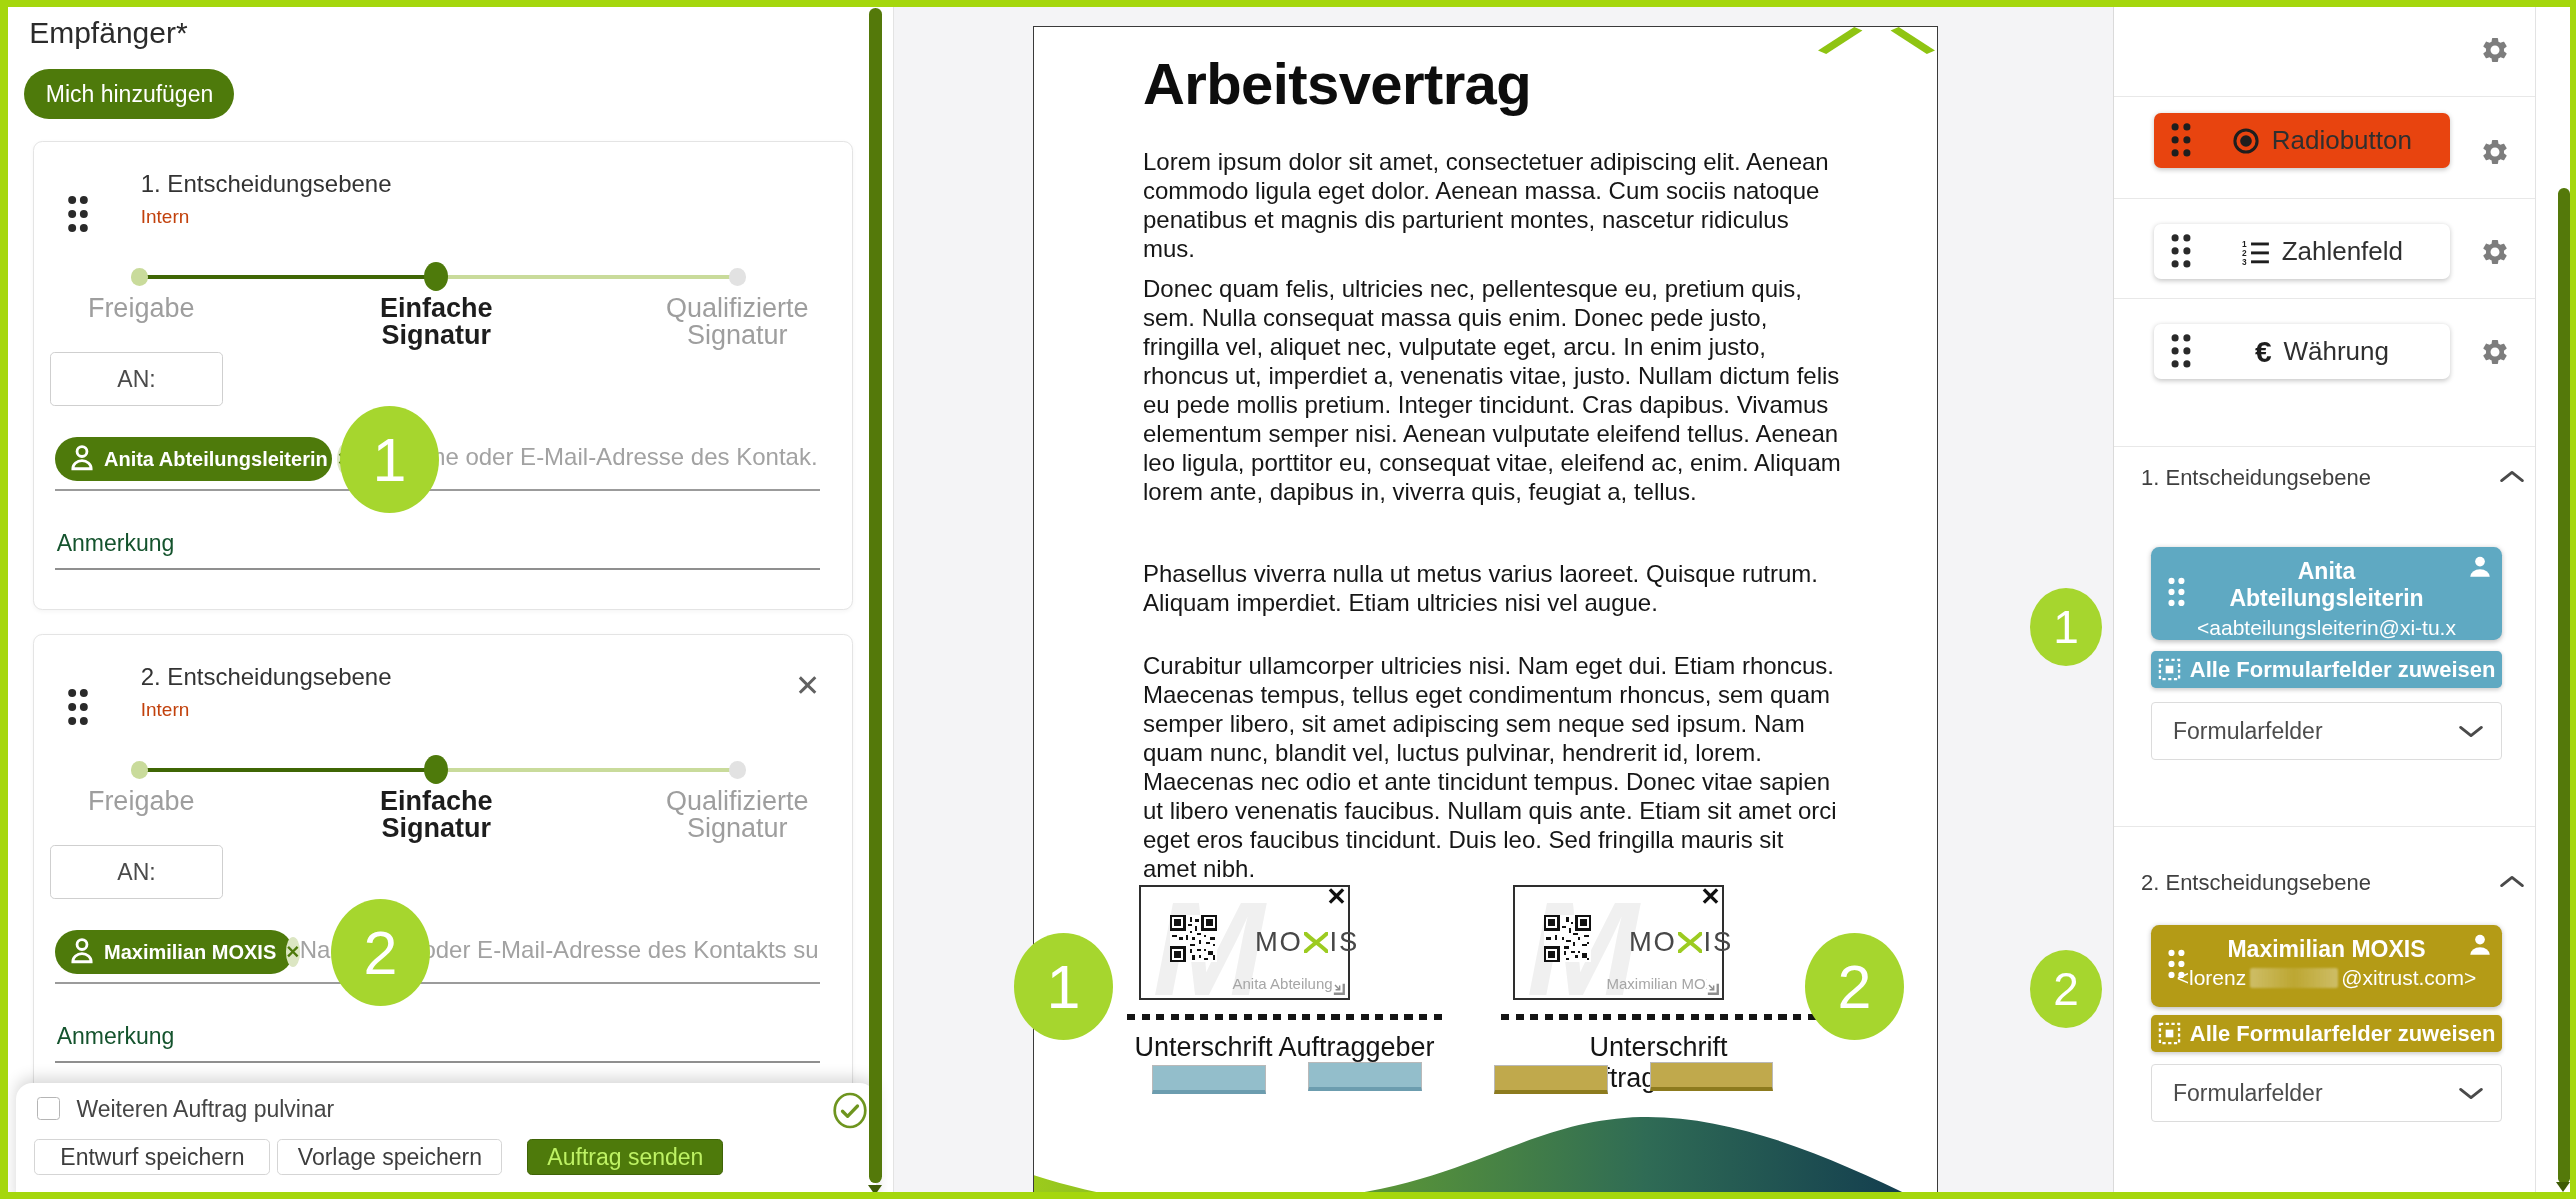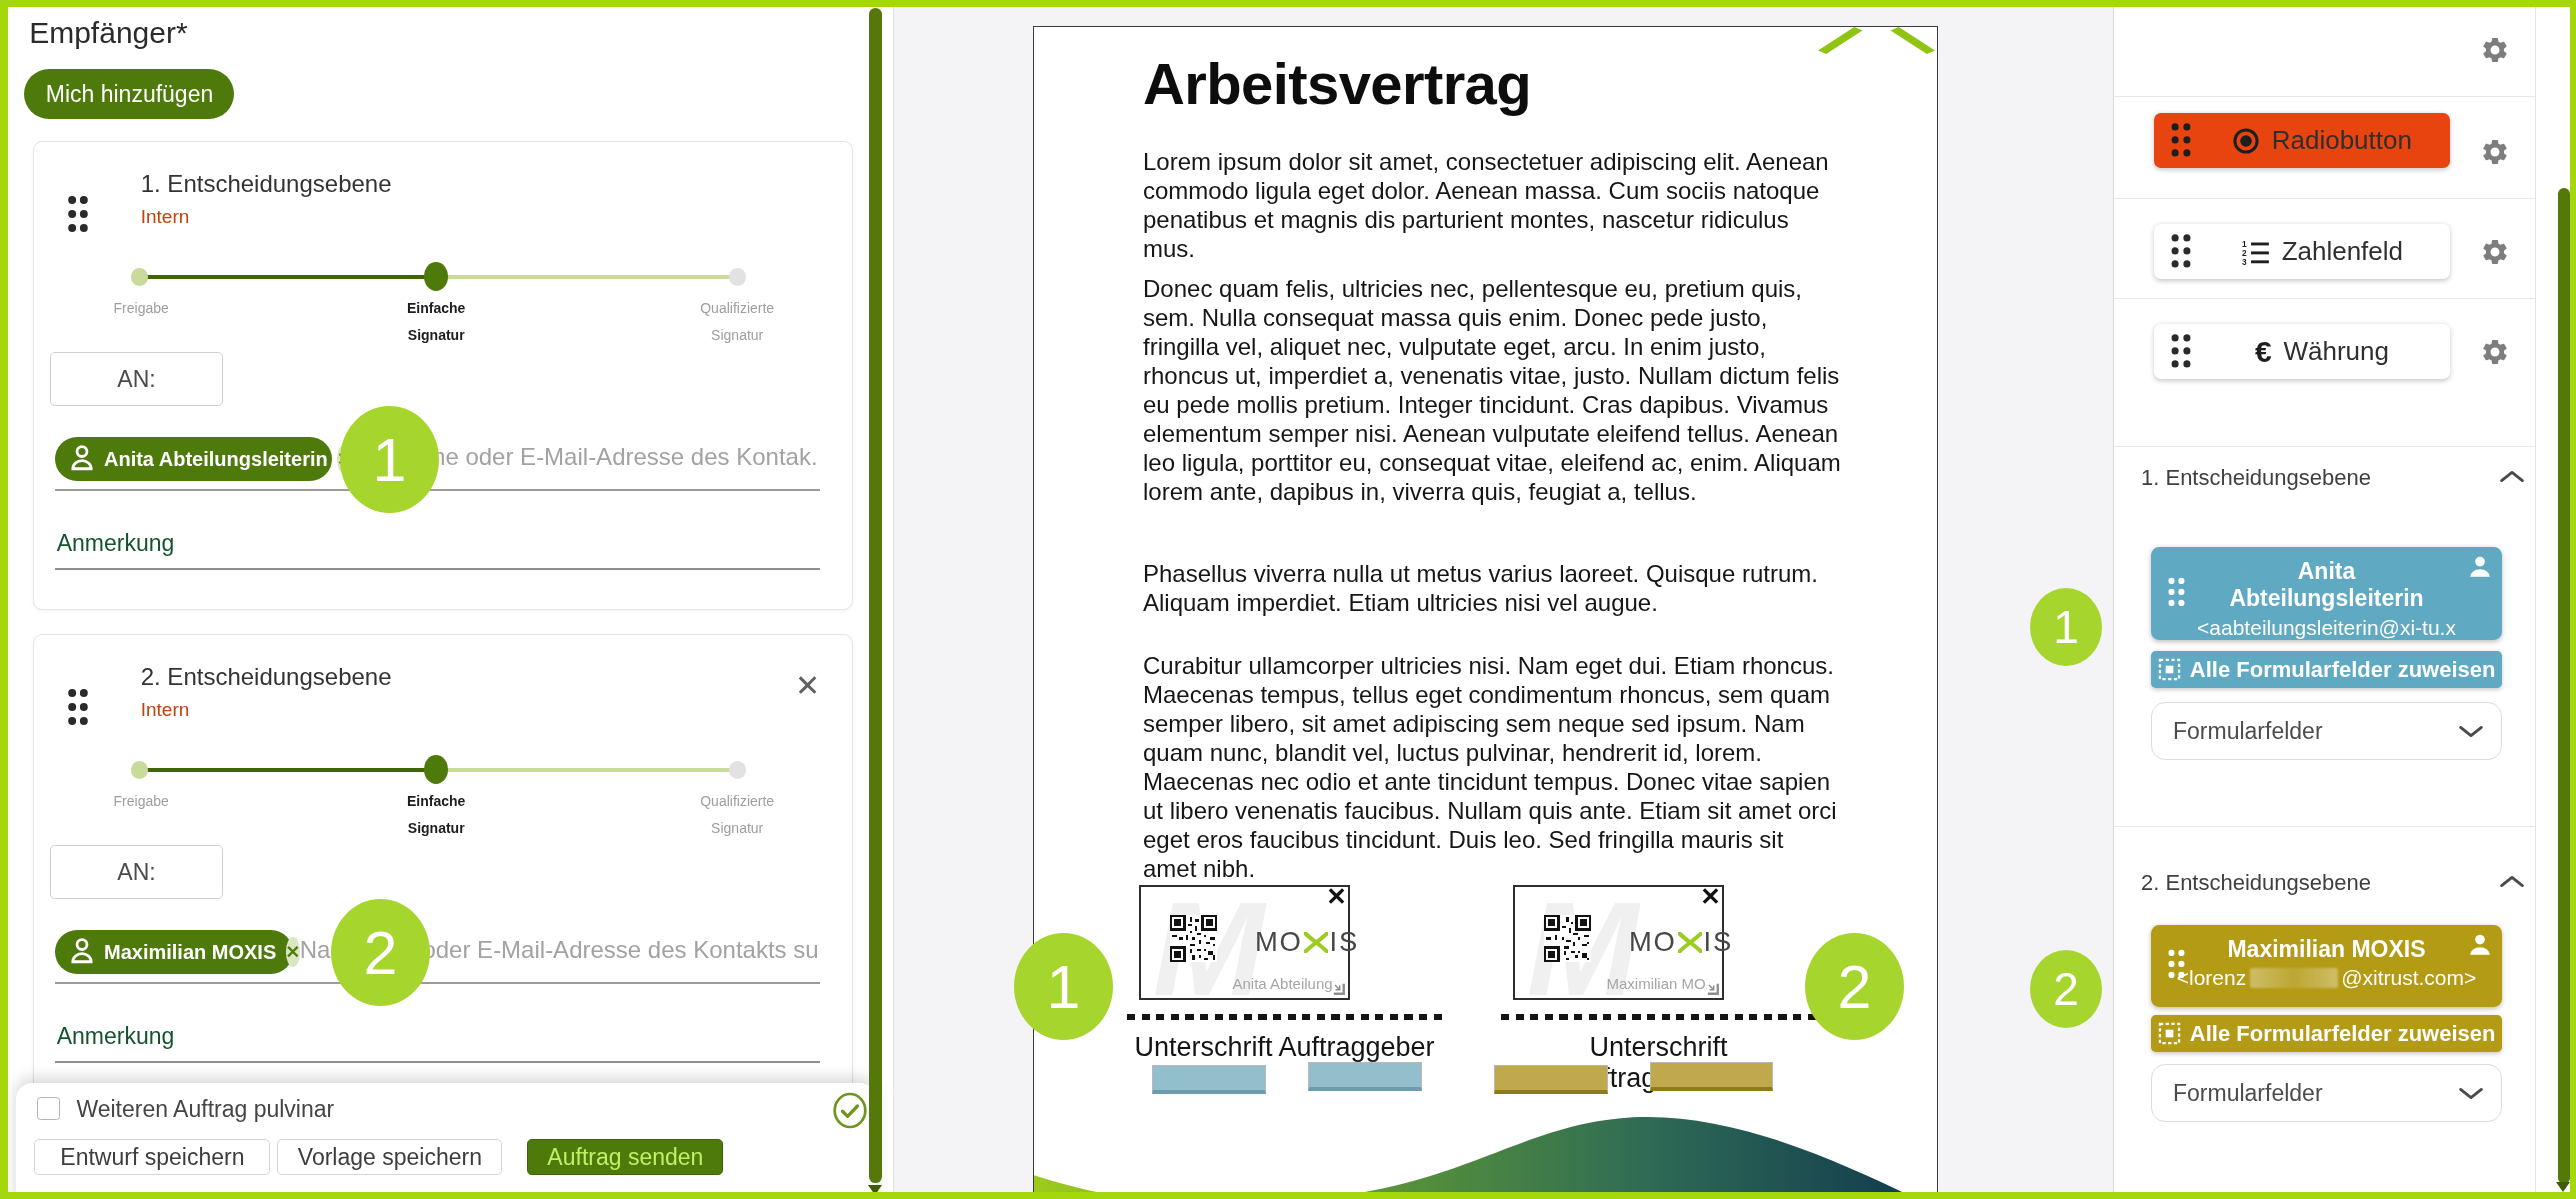--- a/index.html
+++ b/index.html
@@ -27,21 +27,21 @@
   .drag-dots-dark { position:absolute; left:30px; top:51px; color:#2a2a2a; }
   .lvl-title { position:absolute; left:107px; top:28px; font-size:24px; font-weight:500; color:#333; }
   .lvl-sub { position:absolute; left:107px; top:64px; font-size:19px; color:#c2410c; }
   .lvl-close { position:absolute; right:31.5px; top:36px; font-size:30px; color:#616161; cursor:pointer; line-height:1; }
   .seg-done { position:absolute; left:107px; top:133px; width:295px; height:3.5px; background:#3F6604; }
   .seg-todo { position:absolute; left:403px; top:133px; width:301px; height:3.5px; background:#C9DB9B; }
   .dot { position:absolute; border-radius:50%; }
   .dot-start { left:97px; top:126px; width:17.5px; height:17.5px; background:#C9DB9B; }
   .dot-active { left:390px; top:120px; width:24.5px; height:29px; background:#4E7A0B; border-radius:50%; }
   .dot-end { left:695px; top:126px; width:17.5px; height:17.5px; background:#E2E2E2; }
-  .step-label { position:absolute; top:153px; width:245px; text-align:center; font-size:14px; line-height:27px; color:#9e9e9e; white-space:pre-line; }
+  .step-label { position:absolute; top:153px; width:245px; text-align:center; font-size:27px; line-height:27px; color:#9e9e9e; white-space:pre-line; }
   .step-label.s1 { left:-15px; }
   .step-label.s2 { left:280px; color:#1d1d1d; font-weight:700; }
   .step-label.s3 { left:581px; }
 
   .an-box { position:absolute; left:16.3px; top:210px; width:173px; height:54px; border:1.2px solid #cfcfcf; border-radius:4.7px;
     display:flex; align-items:center; justify-content:center; font-size:23px; color:#4a4a4a; background:#fff; cursor:pointer; }
 
   .chip { position:absolute; left:21px; top:295px; height:44px; background:#4E7A0B; border-radius:22px;
     display:flex; align-items:center; gap:9.3px; padding:0 8.2px 0 14px; cursor:pointer; }
   .chip .chip-name { color:#fff; font-size:20px; font-weight:700; white-space:nowrap; }
@@ -134,21 +134,21 @@
   .ac-email { margin:2.3px 44px 0; text-align:center; font-size:21px; line-height:28px; word-break:break-all; }
   .ac-email-row { display:flex; justify-content:center; align-items:center; margin-top:3.5px; font-size:21px; }
   .blur-gap { display:inline-block; width:88px; height:20px; margin:0 3.5px; border-radius:2.3px;
     background:linear-gradient(90deg, rgba(255,255,255,.35), rgba(255,255,255,.12), rgba(255,255,255,.35)); filter:blur(1.2px); }
 
   .assign-btn { position:absolute; left:37px; width:351px; height:37px; border-radius:4.7px; color:#fff; font-size:22px; font-weight:700;
     display:flex; align-items:center; justify-content:center; gap:9.3px; cursor:pointer; box-shadow:0 1.2px 4.7px rgba(0,0,0,.2); }
   .assign-btn.teal { background:#5FA9C2; }
   .assign-btn.gold { background:#B49B16; }
 
-  .fields-box { position:absolute; left:37px; width:351px; height:58px; border:1.2px solid #dcdcdc; border-radius:14px; background:#fff;
+  .fields-box { position:absolute; left:37px; width:351px; height:58px; border:1.2px solid #dcdcdc; border-radius:4px; background:#fff;
     display:flex; align-items:center; justify-content:space-between; padding:0 17.5px 0 21px; cursor:pointer; }
   .fields-label { font-size:23px; color:#4c4c4c; }
 
   #rp-scrollbar { position:absolute; left:444px; top:181px; width:11.7px; height:996px; background:#54790A; border-radius:5.8px; z-index:30; }
   #rp-scroll-arrow { left:2556px; top:1182px; }
 
   
   .badge { position:absolute; background:#A6D62E; border-radius:50%; color:#fff; display:flex; align-items:center; justify-content:center; z-index:50; }
   .badge.big { width:99px; height:107px; font-size:61px; }
   .badge.small { width:72px; height:78px; font-size:46px; }

